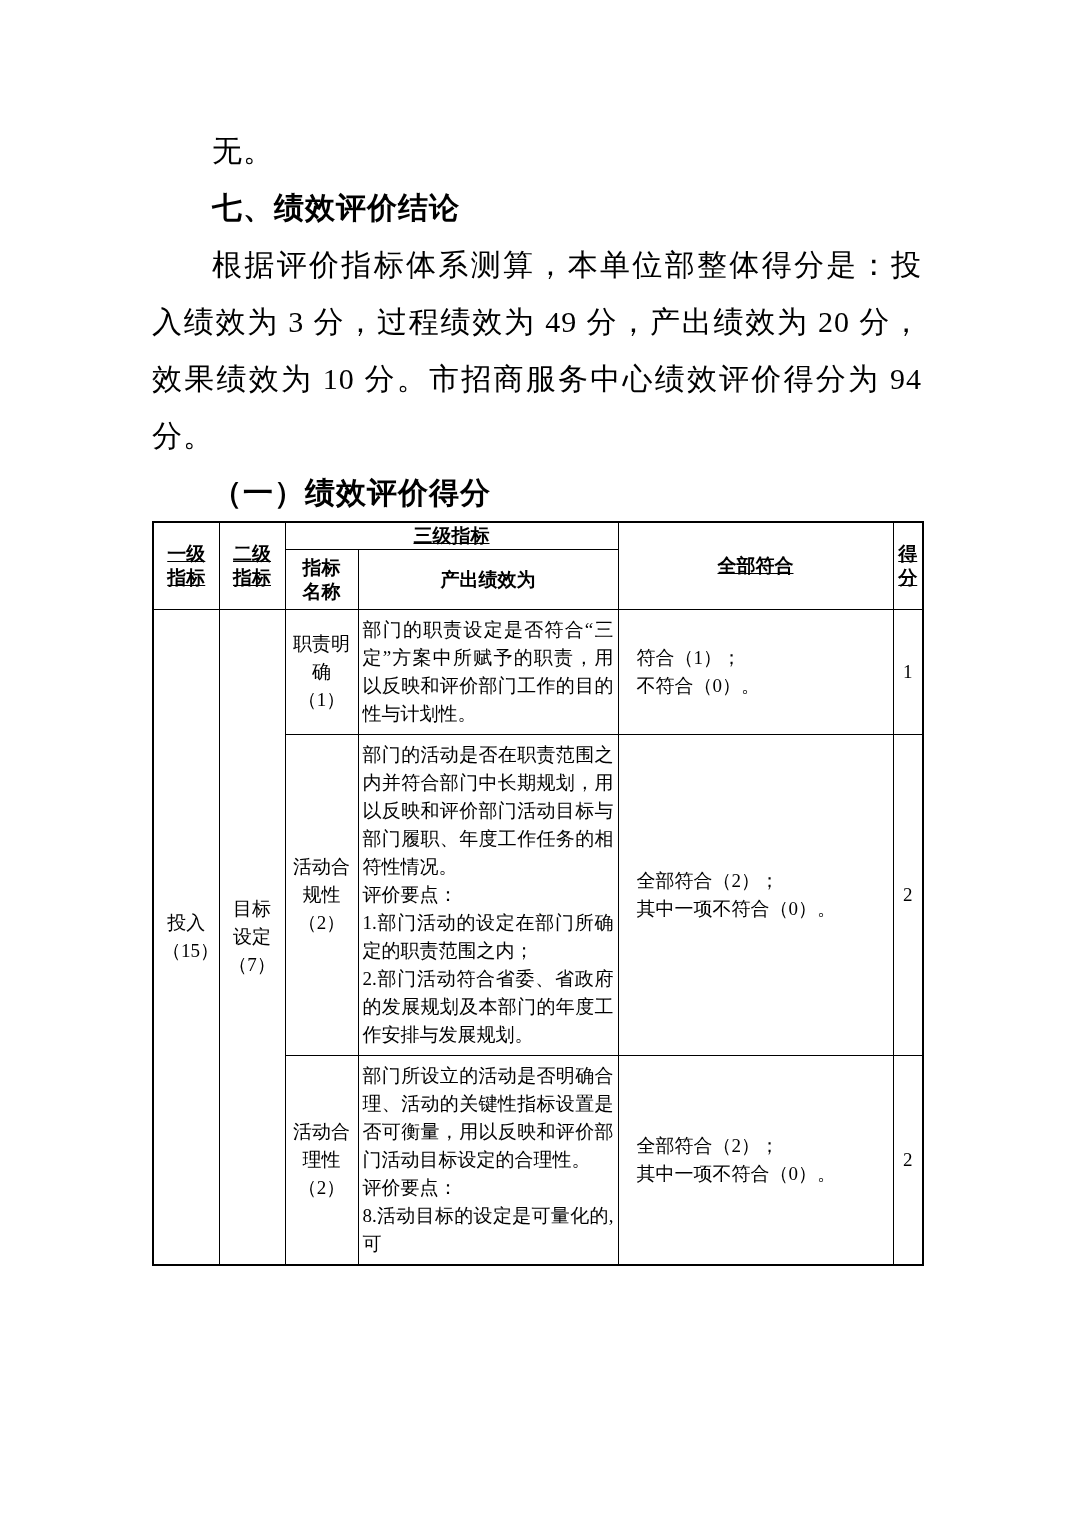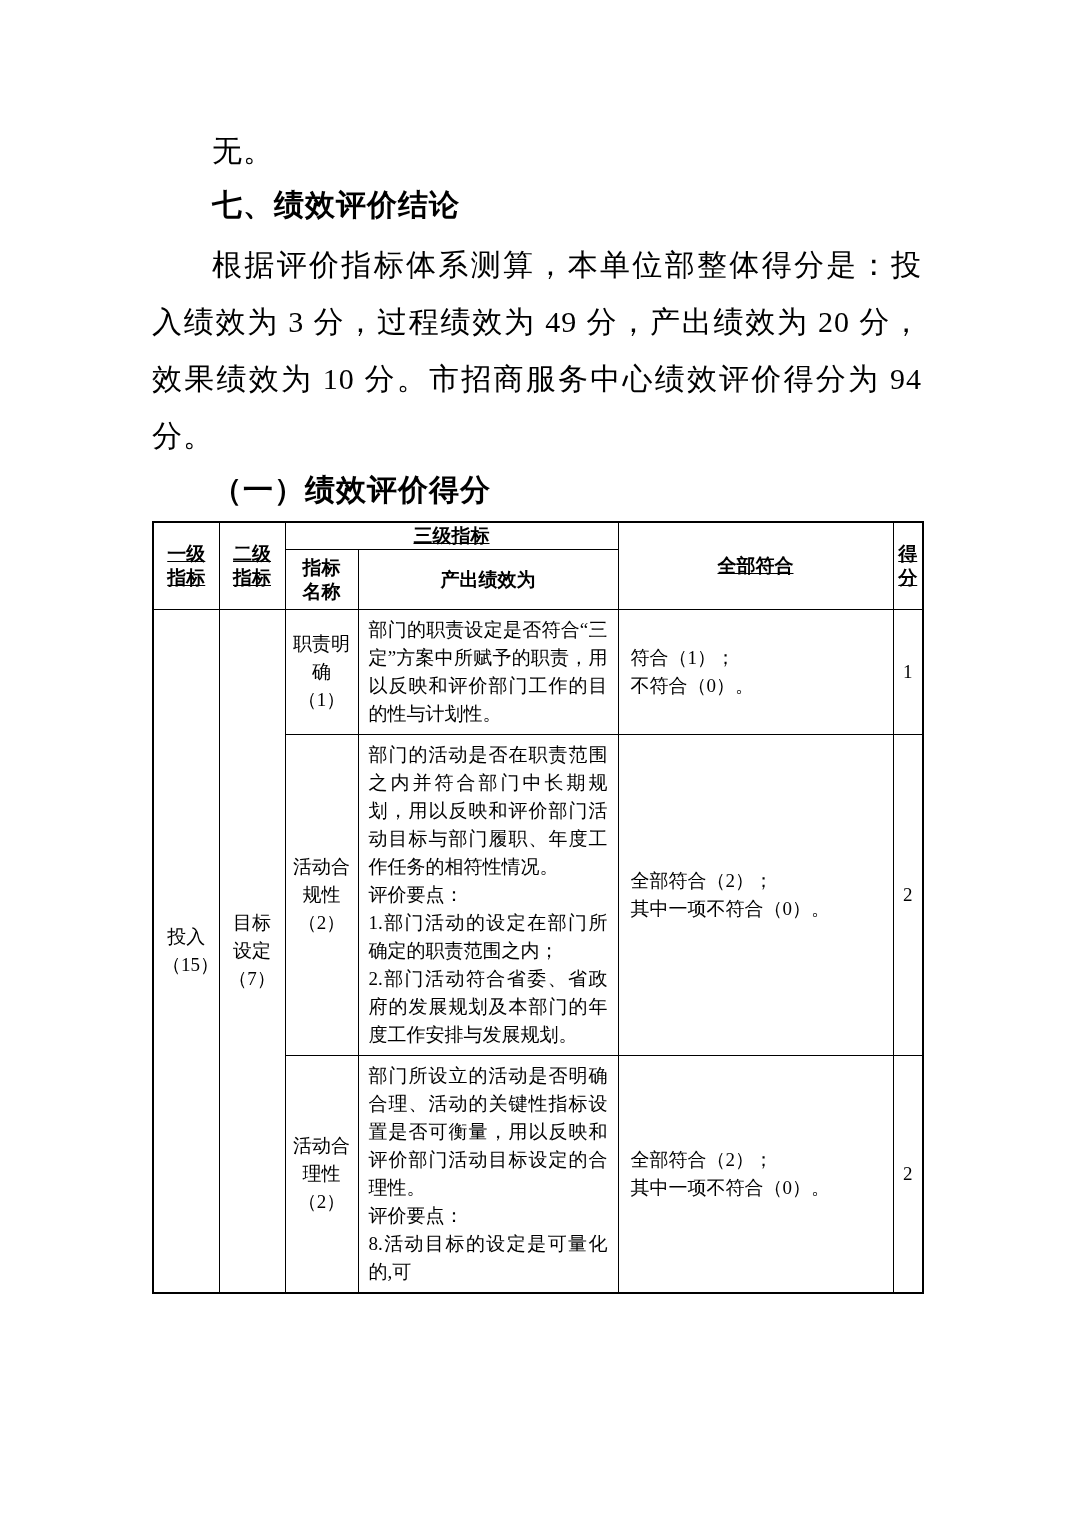--- a/index.html
+++ b/index.html
@@ -15,29 +15,29 @@
   .content { padding:122px 152px 0 152px; }
 
   .body-text{
     font-size:30px;
     line-height:57px;
     text-align:justify;
     text-indent:2em;
     letter-spacing:1px;
   }
   .section-heading{
-    font-family:Liberation Mono, monospace;
+    font-family:Liberation Serif, serif;
     font-weight:700;
     font-size:30px;
     line-height:57px;
     text-indent:2em;
     letter-spacing:1px;
   }
   .sub-heading{
-    font-family:Liberation Mono, monospace;
+    font-family:Liberation Serif, serif;
     font-weight:700;
     font-size:30px;
     line-height:57px;
     text-indent:2em;
     letter-spacing:1px;
   }
 
   table.score-table{
     width:770px;
     table-layout:fixed;
@@ -68,24 +68,24 @@
   tr.drow-1{ height:115px; }
   tr.drow-2{ height:310px; }
   tr.drow-3{ height:170px; }
 
   td.pre{ white-space:pre-line; }
   td.center{ text-align:center; }
   td.name-cell{ padding:4px 6px; text-align:center; }
   td.explain-cell{
     text-align:justify;
     vertical-align:top;
-    padding:6px 10px;
+    padding:6px 4px;
     overflow:hidden;
   }
-  td.criteria-cell{ text-align:left; padding:4px 12px; }
+  td.criteria-cell{ text-align:left; padding:4px 18px; }
   td.score-cell{ text-align:center; padding:2px 1px; }
 </style>
 </head>
 <body>
 
 <div class="page">
   <div class="content">
 
     <p class="body-text">无。</p>
 

